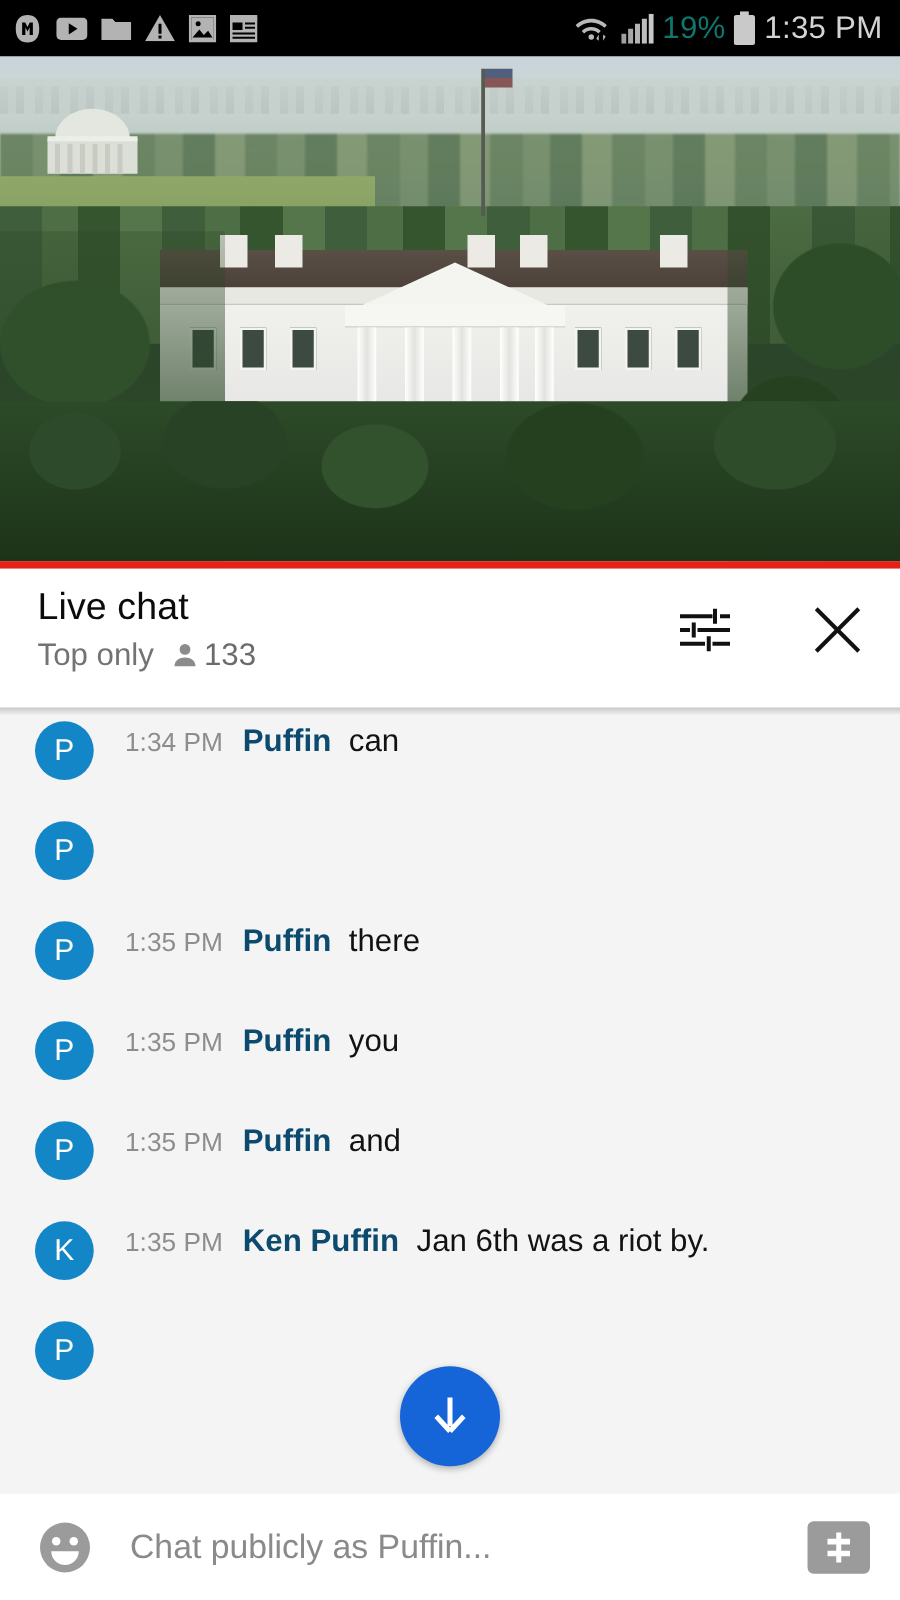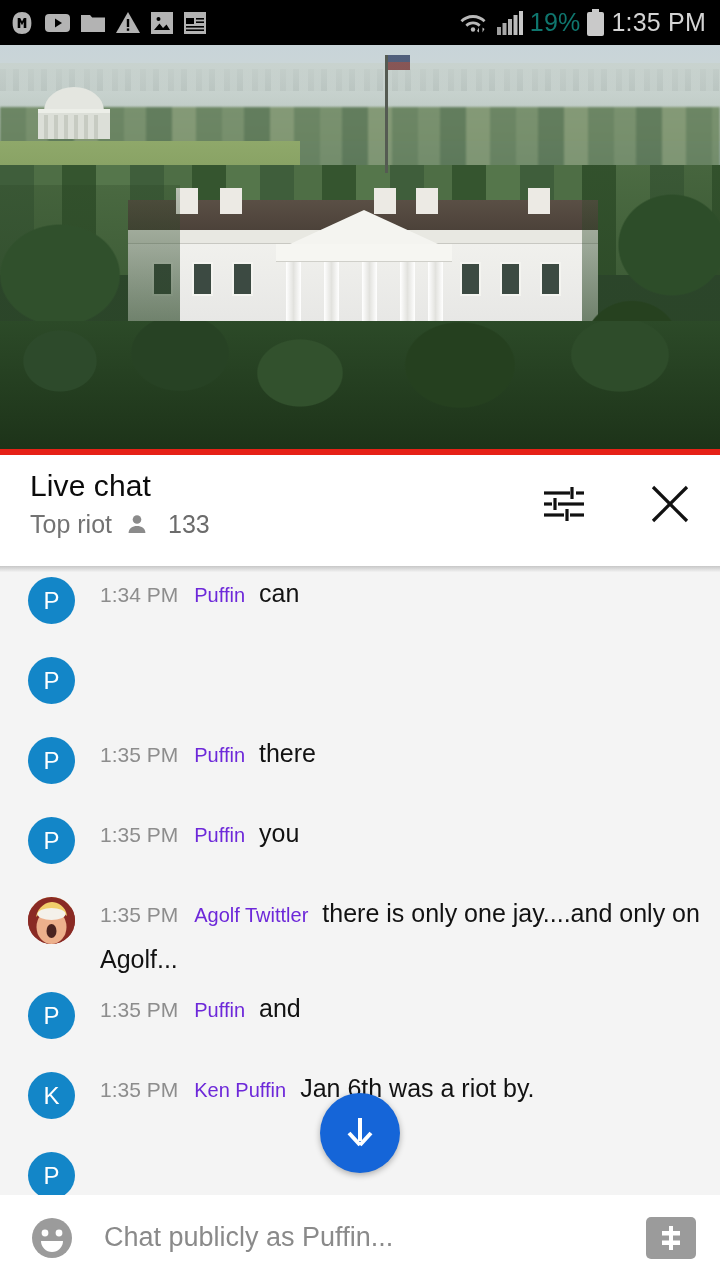--- a/index.html
+++ b/index.html
@@ -156,21 +156,21 @@
 
   
   .chat-header {
     position:absolute; top:455px; left:0; width:720px; height:97px;
     background:#ffffff; display:flex; align-items:center; padding:0 24px 0 30px;
   }
   .ch-titles { display:flex; flex-direction:column; gap:7px; }
   .ch-title { font-size:30px; color:#0b0b0b; font-weight:400; letter-spacing:.1px; }
   .ch-sub { display:flex; align-items:center; gap:13px; }
   .ch-sub-text { font-size:25px; color:#737373; }
-  .ch-count { display:flex; align-items:center; gap:19px; }
+  .ch-count { display:flex; align-items:center; gap:3px; }
   .ch-count-num { font-size:25px; color:#6b6b6b; }
   .ch-actions { margin-left:auto; display:flex; align-items:center; gap:54px; }
   .icon-btn { display:flex; align-items:center; justify-content:center; width:52px; height:52px; }
   .hdr-shadow {
     position:absolute; top:566px; left:0; width:720px; height:8px;
     background:linear-gradient(rgba(0,0,0,.22), rgba(0,0,0,0));
   }
 
   
   .msg-list {
@@ -183,21 +183,21 @@
   }
   .avatar {
     flex:0 0 auto; width:47px; height:47px; border-radius:50%;
     display:flex; align-items:center; justify-content:center;
     color:#ffffff; font-size:24px; font-weight:400; margin-top:5px;
   }
   .msg-body {
     margin-left:25px; padding-top:3px; font-size:0; line-height:37px;
   }
   .m-time { font-size:21px; color:#8d8d8d;margin-top:20px; }
-  .m-author { font-size:20px; color:#6d28d9; font-weight:normal; margin-left:16px; }
+  .m-author { font-size:25px; color:#0c4a6e; font-weight:bold; margin-left:16px; }
   .m-text { font-size:25px; color:#121212; margin-left:14px; }
   .m-wrap { max-width:600px; }
 
   
   .fab {
     position:absolute; top:1093px; left:320px; width:80px; height:80px;
     border-radius:50%; background:#1565d8;
     display:flex; align-items:center; justify-content:center;
     box-shadow:0 2px 6px rgba(0,0,0,.3);
   }
@@ -349,21 +349,21 @@
     <div class="fountain"></div>
     <div class="fg-wood"></div>
   </div>
 
   <div class="progress" style="background: rgb(230, 33, 23);"></div>
 
   <div class="chat-header">
     <div class="ch-titles">
       <div class="ch-title">Live chat</div>
       <div class="ch-sub">
-        <span class="ch-sub-text">Top riot</span>
+        <span class="ch-sub-text">Top only</span>
         <span class="ch-count">
           <svg width="24" height="24" viewBox="0 0 24 24">
             <circle cx="12" cy="7.5" r="4.3" fill="#8b8b8b"></circle>
             <path d="M3.6 21c0-4.6 3.8-7 8.4-7s8.4 2.4 8.4 7z" fill="#8b8b8b"></path>
           </svg>
           <span class="ch-count-num">133</span>
         </span>
       </div>
     </div>
     <div class="ch-actions">
@@ -404,32 +404,20 @@
       </div>
       <div class="msg">
         <div class="avatar" style="background: rgb(19, 134, 200);">P</div>
         <div class="msg-body m-wrap"><span class="m-time">1:35 PM</span><span class="m-author">Puffin</span><span class="m-text">there</span></div>
       </div>
       <div class="msg">
         <div class="avatar" style="background: rgb(19, 134, 200);">P</div>
         <div class="msg-body m-wrap"><span class="m-time">1:35 PM</span><span class="m-author">Puffin</span><span class="m-text">you</span></div>
       </div>
       <div class="msg">
-        <div class="avatar" style="background: radial-gradient(circle at 50% 18%, rgb(243, 210, 122) 0px, rgb(243, 210, 122) 44%, transparent 46%), radial-gradient(circle at 50% 62%, rgb(232, 169, 138) 0px, rgb(232, 169, 138) 38%, transparent 40%), rgb(138, 42, 36);">
-          <svg width="47" height="47" viewBox="0 0 47 47">
-            <circle cx="23.5" cy="23.5" r="23.5" fill="#8a2a24"></circle>
-            <ellipse cx="23.5" cy="30" rx="15" ry="17" fill="#edb08c"></ellipse>
-            <path d="M8 20c2-11 11-15 16-15s14 4 15 14c-4-4-9-5-15-5s-12 2-16 6z" fill="#f2cf6b"></path>
-            <ellipse cx="23.5" cy="17" rx="14" ry="6" fill="#f4f1ea"></ellipse>
-            <ellipse cx="23.5" cy="34" rx="5" ry="7" fill="#4a2320"></ellipse>
-          </svg>
-        </div>
-        <div class="msg-body m-wrap"><span class="m-time">1:35 PM</span><span class="m-author">Agolf Twittler</span><span class="m-text">there is only one jay....and only on Agolf...</span></div>
-      </div>
-      <div class="msg">
         <div class="avatar" style="background: rgb(19, 134, 200);">P</div>
         <div class="msg-body m-wrap"><span class="m-time">1:35 PM</span><span class="m-author">Puffin</span><span class="m-text">and</span></div>
       </div>
       <div class="msg">
         <div class="avatar" style="background: rgb(19, 134, 200);">K</div>
         <div class="msg-body m-wrap"><span class="m-time">1:35 PM</span><span class="m-author">Ken Puffin</span><span class="m-text">Jan 6th was a riot by.</span></div>
       </div>
       <div class="msg">
         <div class="avatar" style="background: rgb(19, 134, 200);">P</div>
       </div>

